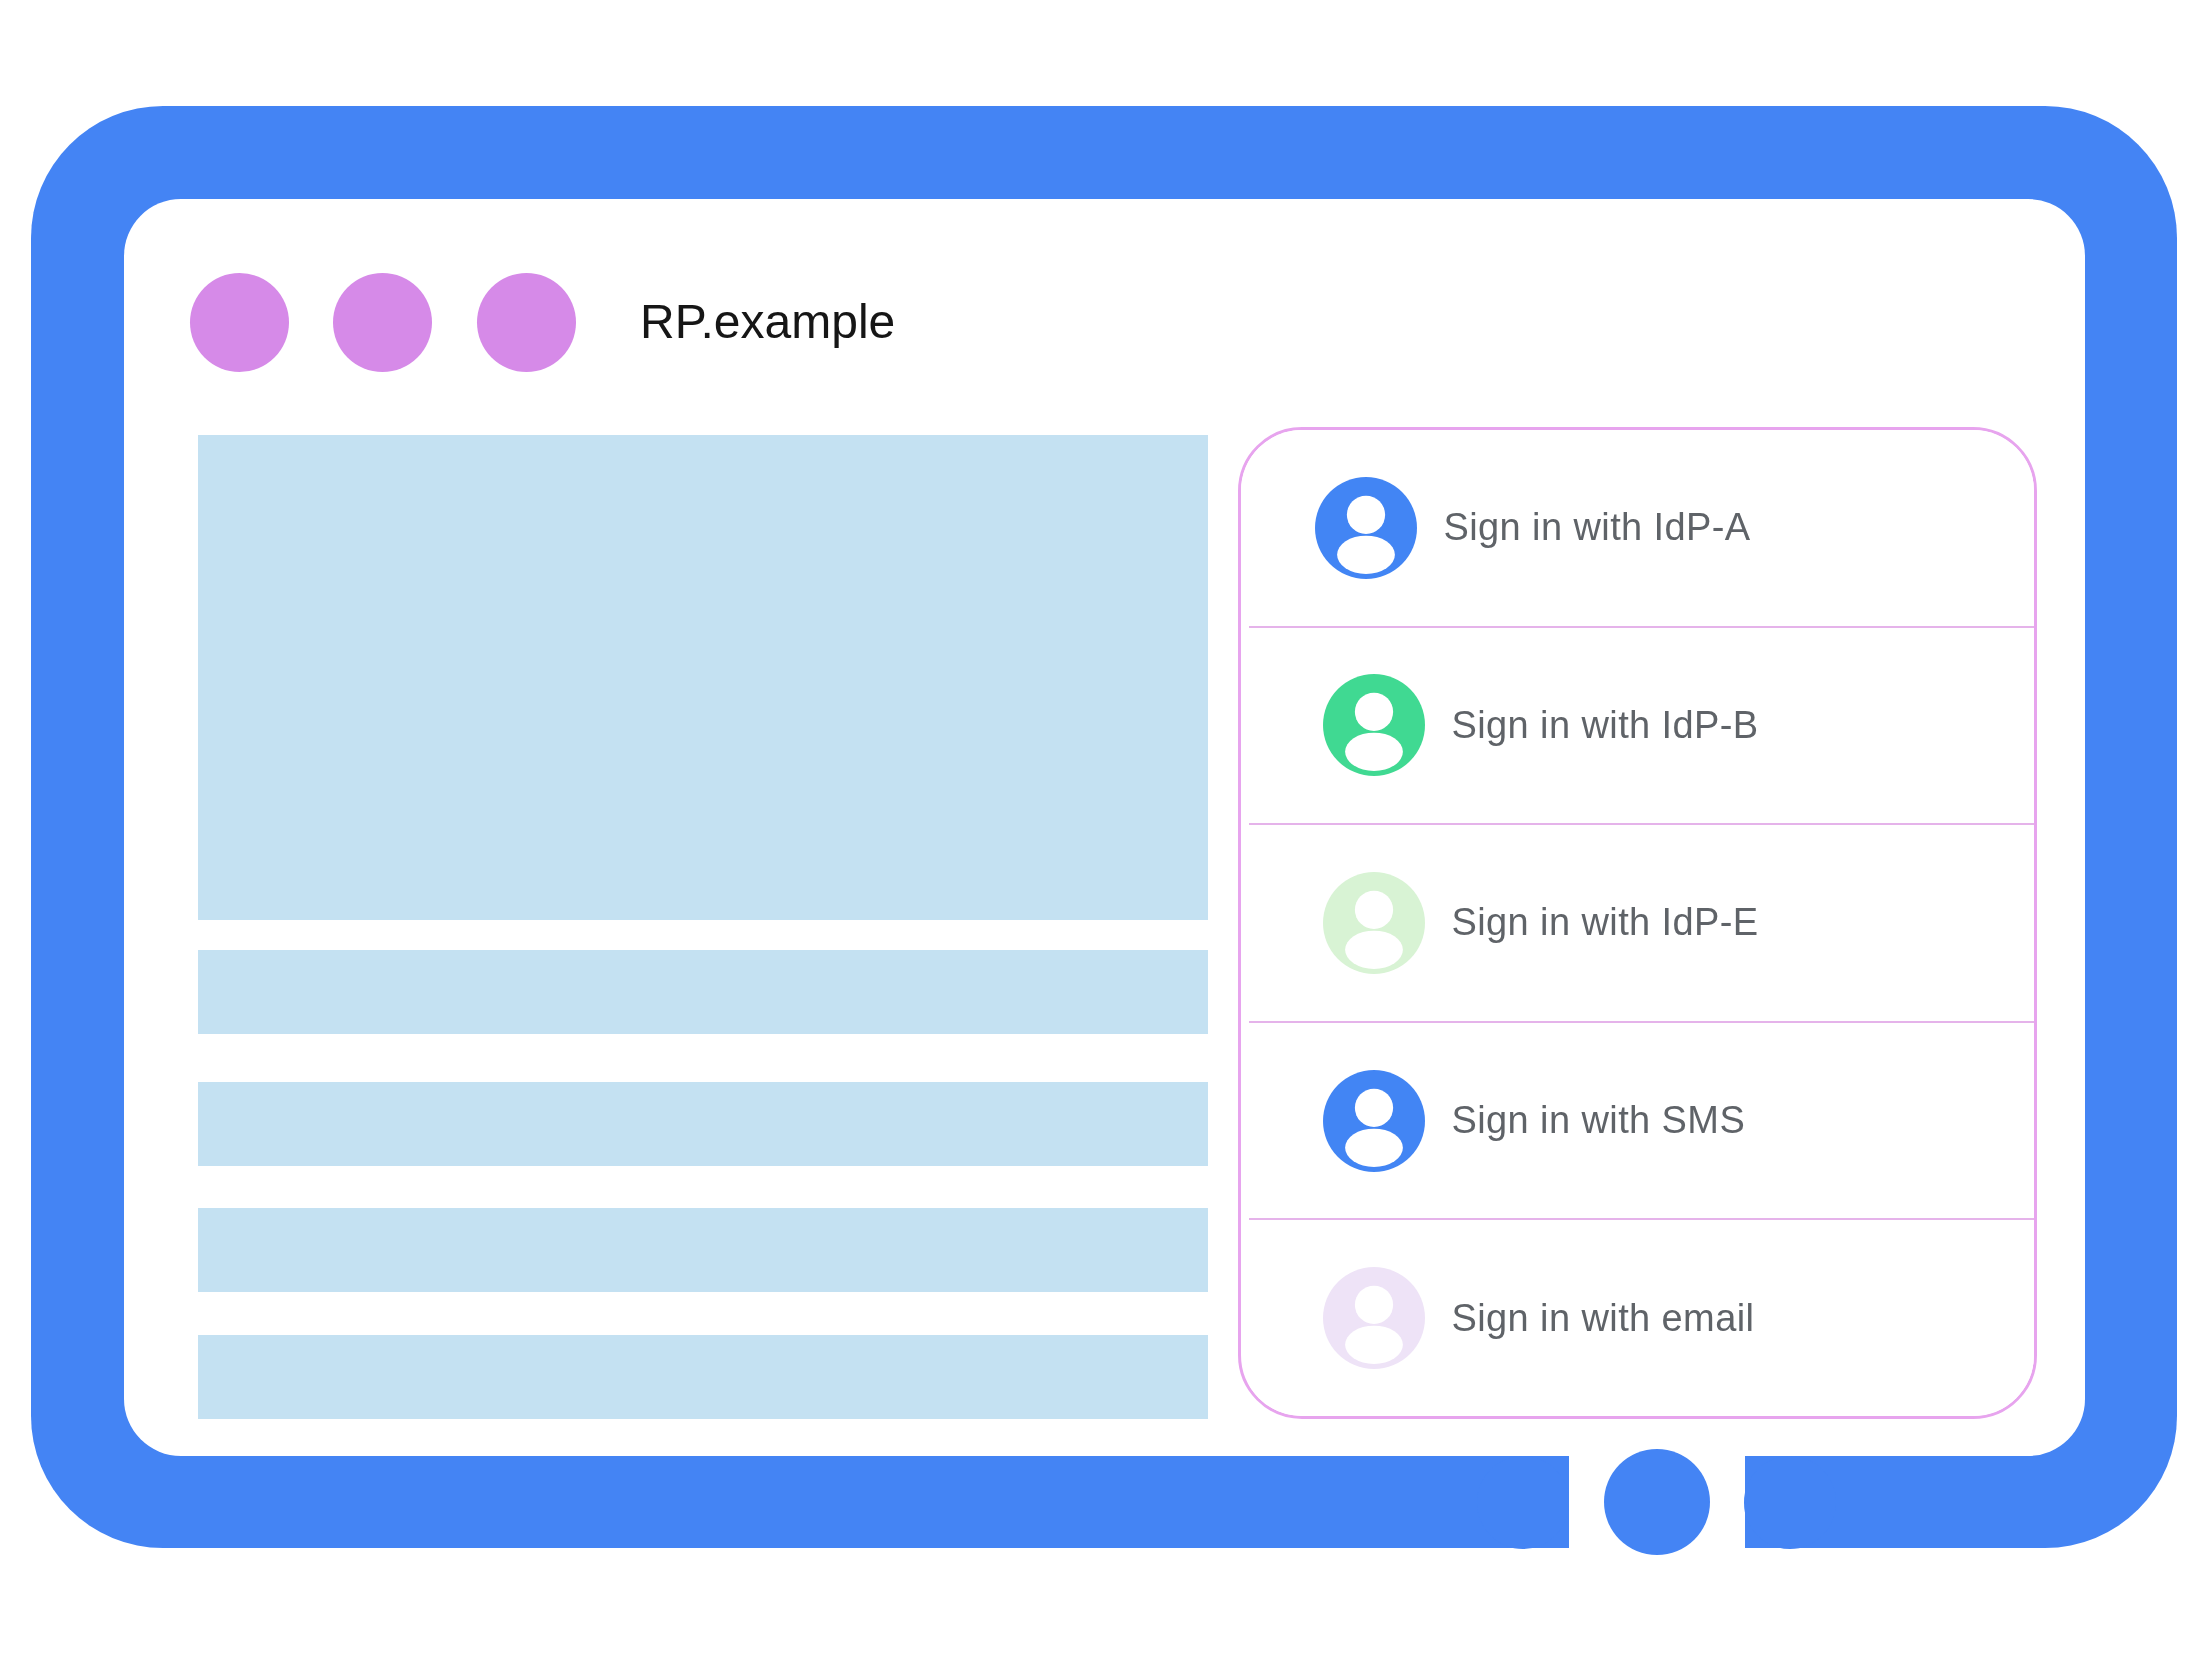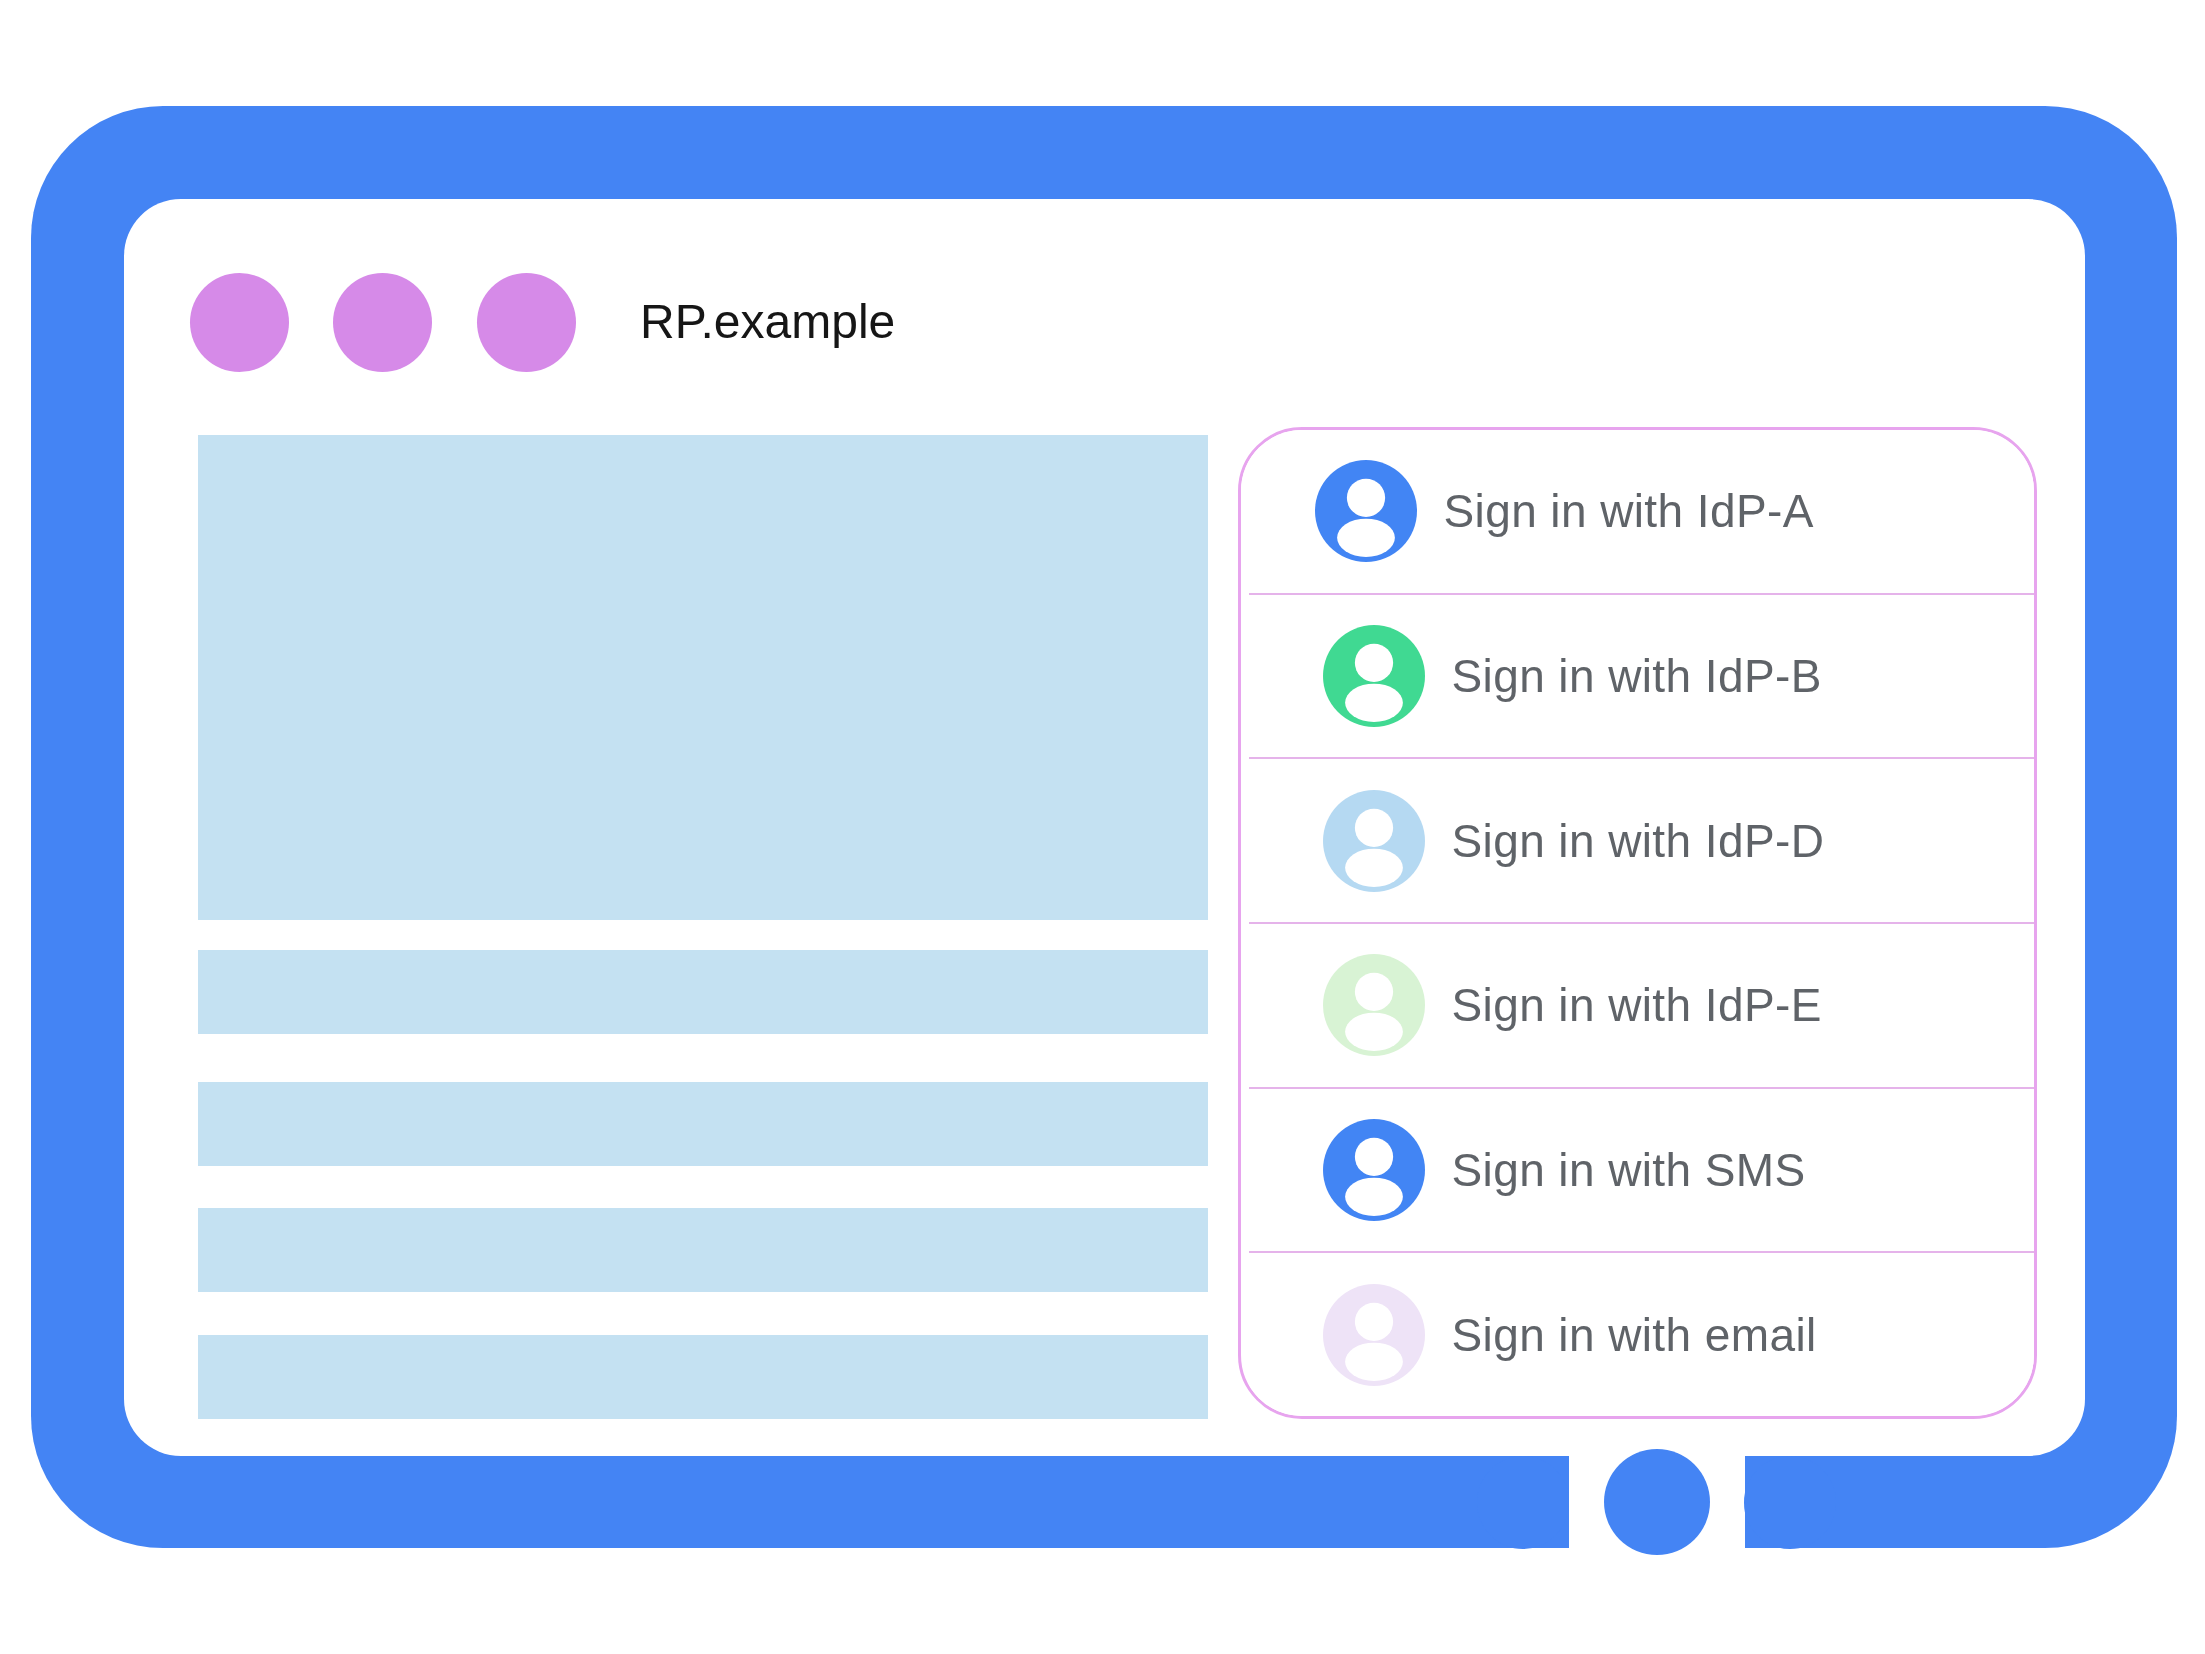--- a/index.html
+++ b/index.html
@@ -39,21 +39,21 @@
     box-sizing:border-box;border:3.5px solid var(--panel-border);border-radius:64px;
     background:#fff;display:flex;flex-direction:column;overflow:hidden;
   }
   .signin-row{
     flex:1;display:flex;align-items:center;padding-left:74px;gap:26.5px;min-height:0;
     background:#fff;border:0;cursor:pointer;text-align:left;
   }
   .signin-row + .signin-row{border-top:2.6px solid var(--panel-separator);margin-left:8px;}
   .avatar{width:102px;height:102px;flex:0 0 auto;display:block;}
   .avatar svg{width:100%;height:100%;display:block;}
-  .signin-label{font-size:46px;color:var(--label-gray);font-weight:500;letter-spacing:0.4px;text-align:right;}
+  .signin-label{font-size:38px;color:var(--label-gray);font-weight:500;letter-spacing:0.4px;text-align:right;}
 </style>
 </head>
 <body>
 
 <div class="stage">
 
   <div class="frame">
     <div class="screen"></div>
   </div>
 
@@ -85,30 +85,20 @@
       <svg viewBox="0 0 48 48" aria-hidden="true">
         <circle cx="24" cy="24" r="24" fill="currentColor"></circle>
         <circle cx="24" cy="17.8" r="9" fill="#ffffff"></circle>
         <ellipse cx="24" cy="36.6" rx="13.6" ry="9" fill="#ffffff"></ellipse>
       </svg>
     </span>
     <span class="signin-label">Sign in with IdP-B</span>
   </button>
 
 
-  <button class="signin-row">
-    <span class="avatar" style="color: rgb(181, 217, 242);">
-      <svg viewBox="0 0 48 48" aria-hidden="true">
-        <circle cx="24" cy="24" r="24" fill="currentColor"></circle>
-        <circle cx="24" cy="17.8" r="9" fill="#ffffff"></circle>
-        <ellipse cx="24" cy="36.6" rx="13.6" ry="9" fill="#ffffff"></ellipse>
-      </svg>
-    </span>
-    <span class="signin-label">Sign in with IdP-D</span>
-  </button>
 
   <button class="signin-row">
     <span class="avatar" style="color: rgb(216, 243, 212);">
       <svg viewBox="0 0 48 48" aria-hidden="true">
         <circle cx="24" cy="24" r="24" fill="currentColor"></circle>
         <circle cx="24" cy="17.8" r="9" fill="#ffffff"></circle>
         <ellipse cx="24" cy="36.6" rx="13.6" ry="9" fill="#ffffff"></ellipse>
       </svg>
     </span>
     <span class="signin-label">Sign in with IdP-E</span>

